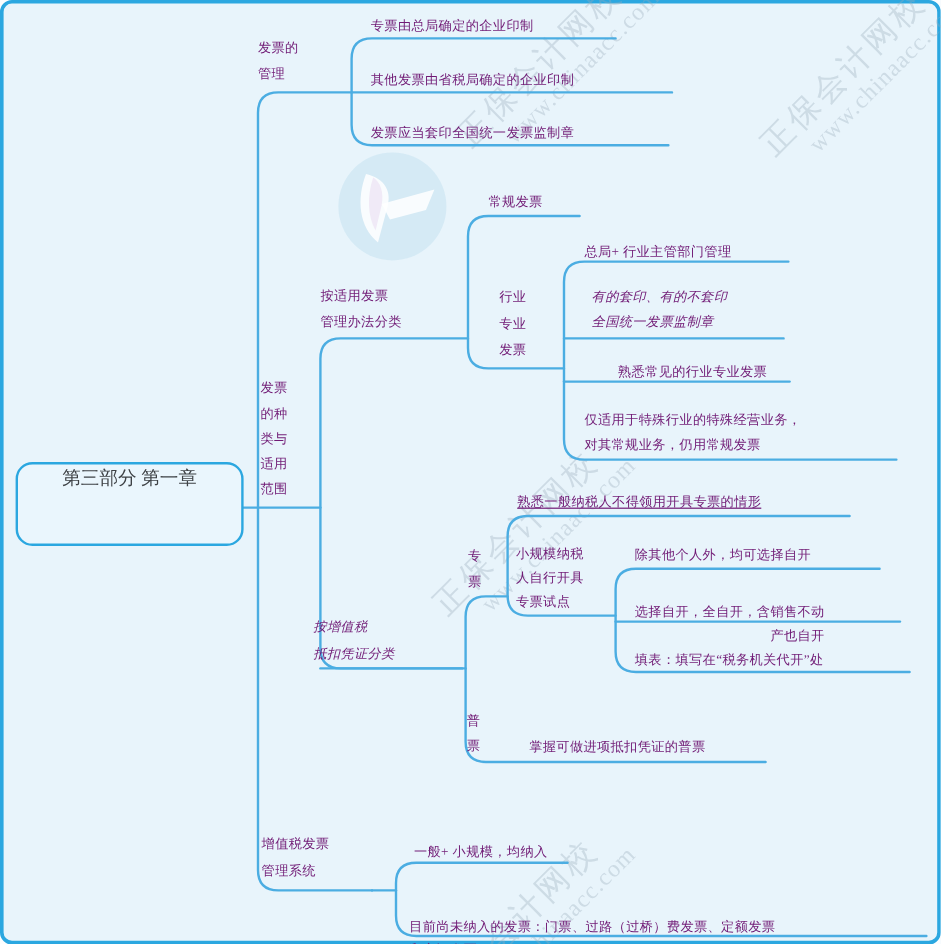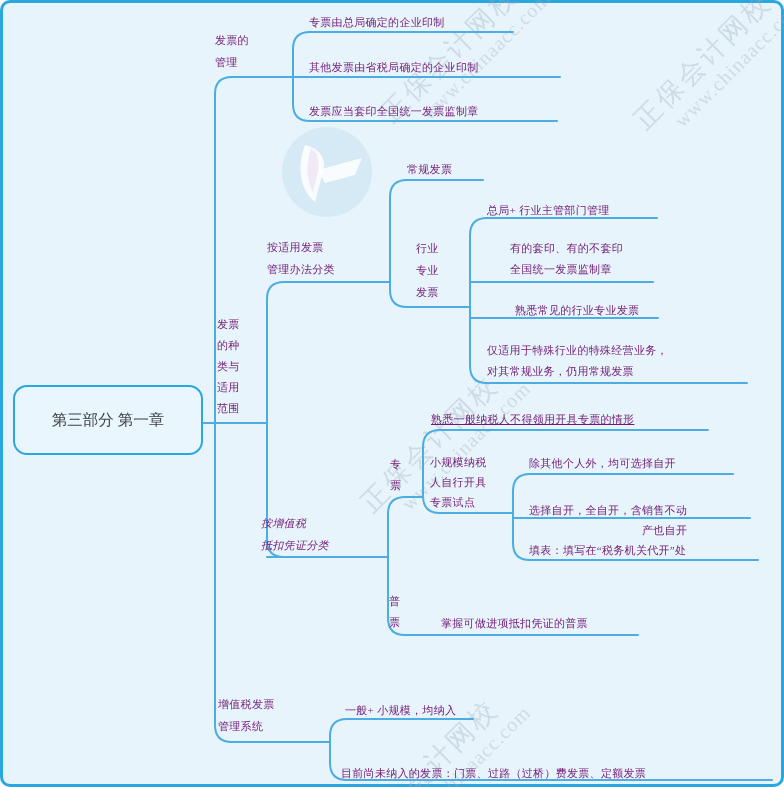--- a/index.html
+++ b/index.html
@@ -16,21 +16,21 @@
   .logo-wm{position:absolute;left:0;top:0;pointer-events:none;}
   
   .links{position:absolute;left:0;top:0;}
   .links path{fill:none;stroke:#4BADE2;stroke-width:2;stroke-linecap:round;}
   
   .node{position:absolute;white-space:pre-line;font-size:11px;line-height:21px;
         color:#701a75;letter-spacing:.3px;}
   .center{text-align:left;}
   .root-box{position:absolute;left:13px;top:385px;width:186px;height:66px;
             border:2px solid #2BA7E0;border-radius:14px;background:#EAF6FD;
-            display:flex;flex-direction:column;justify-content:center;
+            display:flex;flex-direction:row;justify-content:center;
             text-align:center;color:#3E4246;font-size:15.5px;line-height:24px;}
 </style>
 </head>
 <body>
 
 <div class="canvas">
 
   <div class="frame"></div>
 
   <div class="wm" style="left:365px;top:28px;">
@@ -92,21 +92,21 @@
 适用
 范围</div>
 
   <div class="node center" style="left:267px;top:236px;width:120px;line-height:22px;">按适用发票
 管理办法分类</div>
   <div class="node" style="left:407px;top:159px;">常规发票</div>
   <div class="node center" style="left:416px;top:237px;width:50px;line-height:22px;">行业
 专业
 发票</div>
   <div class="node" style="left:487px;top:200px;">总局+ 行业主管部门管理</div>
-  <div class="node" style="left:510px;top:238px;">有的套印、有的不套印
+  <div class="node" style="left:493px;top:238px;font-style:italic;">有的套印、有的不套印
 全国统一发票监制章</div>
   <div class="node" style="left:515px;top:300px;">熟悉常见的行业专业发票</div>
   <div class="node" style="left:487px;top:340px;">仅适用于特殊行业的特殊经营业务，
 对其常规业务，仍用常规发票</div>
 
   <div class="node center" style="left:261px;top:512px;width:118px;line-height:22px;font-style:italic;">按增值税
 抵扣凭证分类</div>
 
   <div class="node center" style="left:390px;top:454px;width:20px;">专
 票</div>

